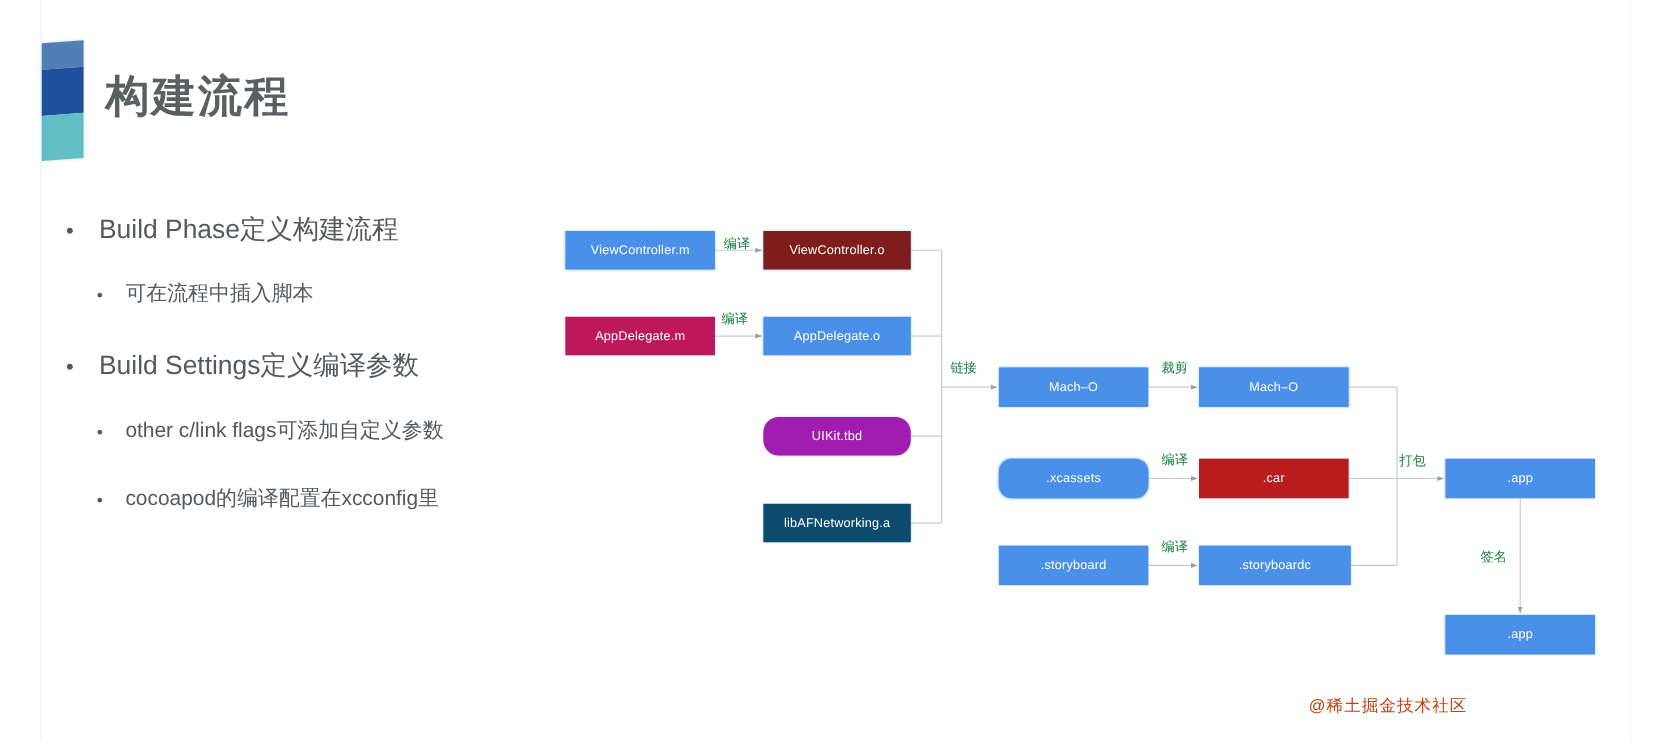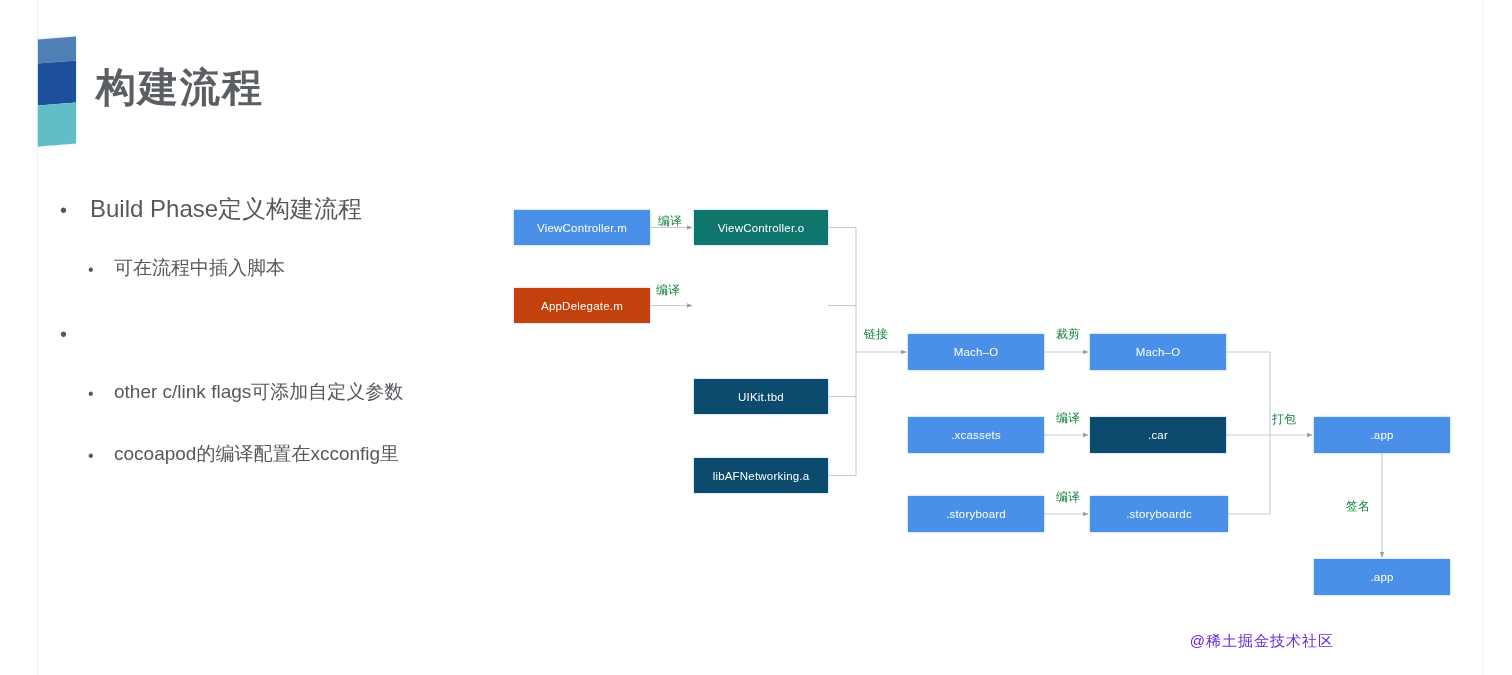--- a/index.html
+++ b/index.html
@@ -145,21 +145,21 @@
     color: #15803d;
     white-space: nowrap;
   }
 
   
   .watermark {
     position: absolute;
     right: 30px;
     bottom: 24px;
     font-size: 15px;
-    color: #6d28d9;
+    color: #c2410c;
     letter-spacing: 1px;
     white-space: nowrap;
   }
 </style>
 </head>
 <body>
 
 <div id="slide">
 
   <div class="slide-edge"></div>
@@ -178,20 +178,21 @@
       <div class="bullet bullet-l1">
         <span class="dot">•</span>
         <span class="txt">Build Phase定义构建流程</span>
       </div>
       <div class="bullet bullet-l2">
         <span class="dot">•</span>
         <span class="txt">可在流程中插入脚本</span>
       </div>
       <div class="bullet bullet-l1">
         <span class="dot">•</span>
+        <span class="txt">Build Settings定义编译参数</span>
       </div>
       <div class="bullet bullet-l2">
         <span class="dot">•</span>
         <span class="txt">other c/link flags可添加自定义参数</span>
       </div>
       <div class="bullet bullet-l2">
         <span class="dot">•</span>
         <span class="txt">cocoapod的编译配置在xcconfig里</span>
       </div>
     </div>
@@ -215,28 +216,29 @@
         <path d="M 856 211.5 L 856 459.5" fill="none" stroke="#c7cbd0" stroke-width="1.1"></path>
         <path d="M 856 336 L 906 336" fill="none" stroke="#c7cbd0" stroke-width="1.1" marker-end="url(#arrow)"></path>
         <path d="M 1226 336 L 1270 336" fill="none" stroke="#c7cbd0" stroke-width="1.1"></path>
         <path d="M 1226 419 L 1270 419" fill="none" stroke="#c7cbd0" stroke-width="1.1"></path>
         <path d="M 1228 498 L 1270 498" fill="none" stroke="#c7cbd0" stroke-width="1.1"></path>
         <path d="M 1270 336 L 1270 498" fill="none" stroke="#c7cbd0" stroke-width="1.1"></path>
         <path d="M 1270 419 L 1312 419" fill="none" stroke="#c7cbd0" stroke-width="1.1" marker-end="url(#arrow)"></path>
         <path d="M 1382 437 L 1382 541" fill="none" stroke="#c7cbd0" stroke-width="1.1" marker-end="url(#arrow)"></path>
       </svg>
   <div class="node" style="left: 514px; top: 194px; width: 136px; height: 35px; background: rgb(74, 144, 232);">ViewController.m</div>
-      <div class="node" style="left: 694px; top: 194px; width: 134px; height: 35px; background: #0f766e;">ViewController.o</div>
-      <div class="node" style="left: 514px; top: 272px; width: 136px; height: 35px; background: #c2410c;">AppDelegate.m</div>
-      <div class="node" style="left: 694px; top: 363px; width: 134px; height: 35px; background: #0c4a6e;">UIKit.tbd</div>
+      <div class="node" style="left: 694px; top: 194px; width: 134px; height: 35px; background: #7f1d1d;">ViewController.o</div>
+      <div class="node" style="left: 514px; top: 272px; width: 136px; height: 35px; background: #be185d;">AppDelegate.m</div>
+      <div class="node" style="left: 694px; top: 272px; width: 134px; height: 35px; background: rgb(74, 144, 232);">AppDelegate.o</div>
+      <div class="node" style="left: 694px; top: 363px; width: 134px; height: 35px; background: #a21caf; border-radius: 14px;">UIKit.tbd</div>
       <div class="node" style="left: 694px; top: 442px; width: 134px; height: 35px; background: #0c4a6e;">libAFNetworking.a</div>
       <div class="node" style="left: 908px; top: 318px; width: 136px; height: 36px; background: rgb(74, 144, 232);">Mach–O</div>
       <div class="node" style="left: 1090px; top: 318px; width: 136px; height: 36px; background: rgb(74, 144, 232);">Mach–O</div>
-      <div class="node" style="left: 908px; top: 401px; width: 136px; height: 36px; background: rgb(74, 144, 232);">.xcassets</div>
-      <div class="node" style="left: 1090px; top: 401px; width: 136px; height: 36px; background: #0c4a6e;">.car</div>
+      <div class="node" style="left: 908px; top: 401px; width: 136px; height: 36px; background: rgb(74, 144, 232); border-radius: 12px;">.xcassets</div>
+      <div class="node" style="left: 1090px; top: 401px; width: 136px; height: 36px; background: #b91c1c;">.car</div>
       <div class="node" style="left: 908px; top: 480px; width: 136px; height: 36px; background: rgb(74, 144, 232);">.storyboard</div>
       <div class="node" style="left: 1090px; top: 480px; width: 138px; height: 36px; background: rgb(74, 144, 232);">.storyboardc</div>
       <div class="node" style="left: 1314px; top: 401px; width: 136px; height: 36px; background: rgb(74, 144, 232);">.app</div>
       <div class="node" style="left: 1314px; top: 543px; width: 136px; height: 36px; background: rgb(74, 144, 232);">.app</div>
       <div class="edge-label" style="left: 658px; top: 197px;">编译</div>
       <div class="edge-label" style="left: 656px; top: 266px;">编译</div>
       <div class="edge-label" style="left: 864px; top: 310px;">链接</div>
       <div class="edge-label" style="left: 1056px; top: 310px; text-align: center;">裁剪</div>
       <div class="edge-label" style="left: 1056px; top: 394px;">编译</div>
       <div class="edge-label" style="left: 1056px; top: 473px;">编译</div>

